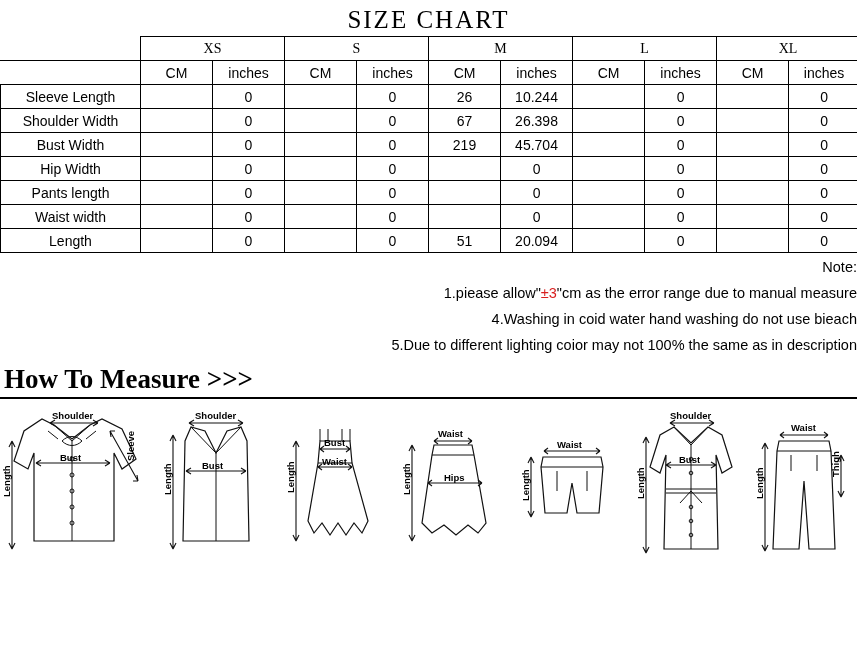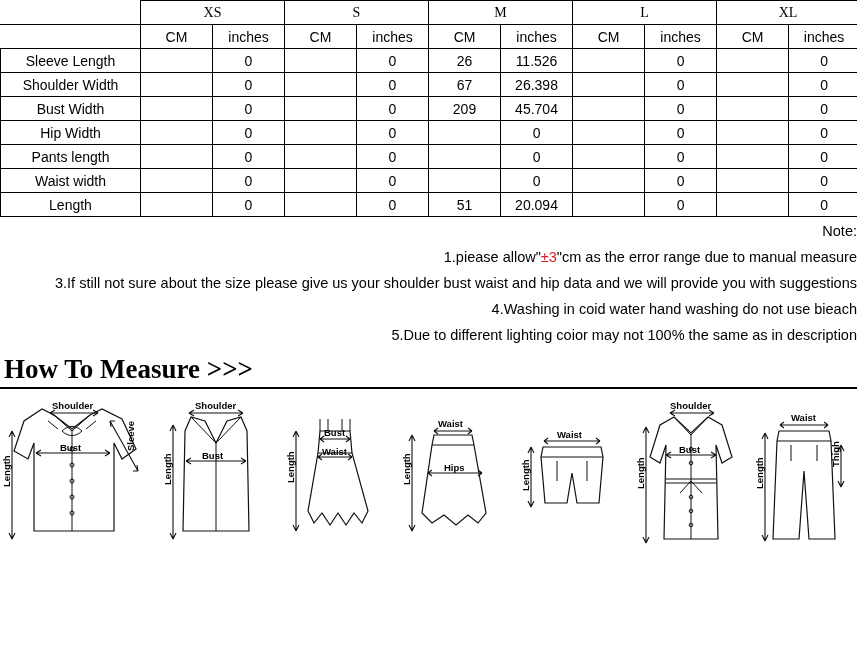--- a/index.html
+++ b/index.html
@@ -125,20 +125,21 @@
     font-size: 9.5px;
     font-weight: bold;
     fill: #000;
   }
 </style>
 </head>
 <body>
 
 <div class="page">
 
+  <div class="chart-title">SIZE CHART</div>
 
   <table class="size-table">
     <colgroup>
       <col style="width:140px">
       <col style="width:72px">
         <col style="width:72px">
       <col style="width:72px">
         <col style="width:72px">
       <col style="width:72px">
         <col style="width:72px">
@@ -171,21 +172,21 @@
       </tr>
     </thead>
     <tbody>
       <tr>
         <td class="row-label">Sleeve Length</td>
         <td></td>
         <td>0</td>
         <td></td>
         <td>0</td>
         <td>26</td>
-        <td>11.526</td>
+        <td>10.244</td>
         <td></td>
         <td>0</td>
         <td></td>
         <td>0</td>
       </tr>
       <tr>
         <td class="row-label">Shoulder Width</td>
         <td></td>
         <td>0</td>
         <td></td>
@@ -196,21 +197,21 @@
         <td>0</td>
         <td></td>
         <td>0</td>
       </tr>
       <tr>
         <td class="row-label">Bust Width</td>
         <td></td>
         <td>0</td>
         <td></td>
         <td>0</td>
-        <td>209</td>
+        <td>219</td>
         <td>45.704</td>
         <td></td>
         <td>0</td>
         <td></td>
         <td>0</td>
       </tr>
       <tr>
         <td class="row-label">Hip Width</td>
         <td></td>
         <td>0</td>
@@ -261,21 +262,20 @@
         <td>0</td>
         <td></td>
         <td>0</td>
       </tr>
     </tbody>
   </table>
 
   <div class="notes">
     <div class="note-line">Note:</div>
     <div class="note-line"><span>1.piease allow"</span><span class="red">±3</span><span>"cm as the error range due to manual measure</span></div>
-    <div class="note-line">3.If still not sure about the size please give us your shoulder bust waist and hip data and we will provide you with suggestions</div>
     <div class="note-line">4.Washing in coid water hand washing do not use bieach</div>
     <div class="note-line">5.Due to different lighting coior may not 100% the same as in description</div>
   </div>
 
   <div class="how-to">How To Measure &gt;&gt;&gt;</div>
   <div class="rule"></div>
 
   <div class="figures">
 
     <div class="figure">

